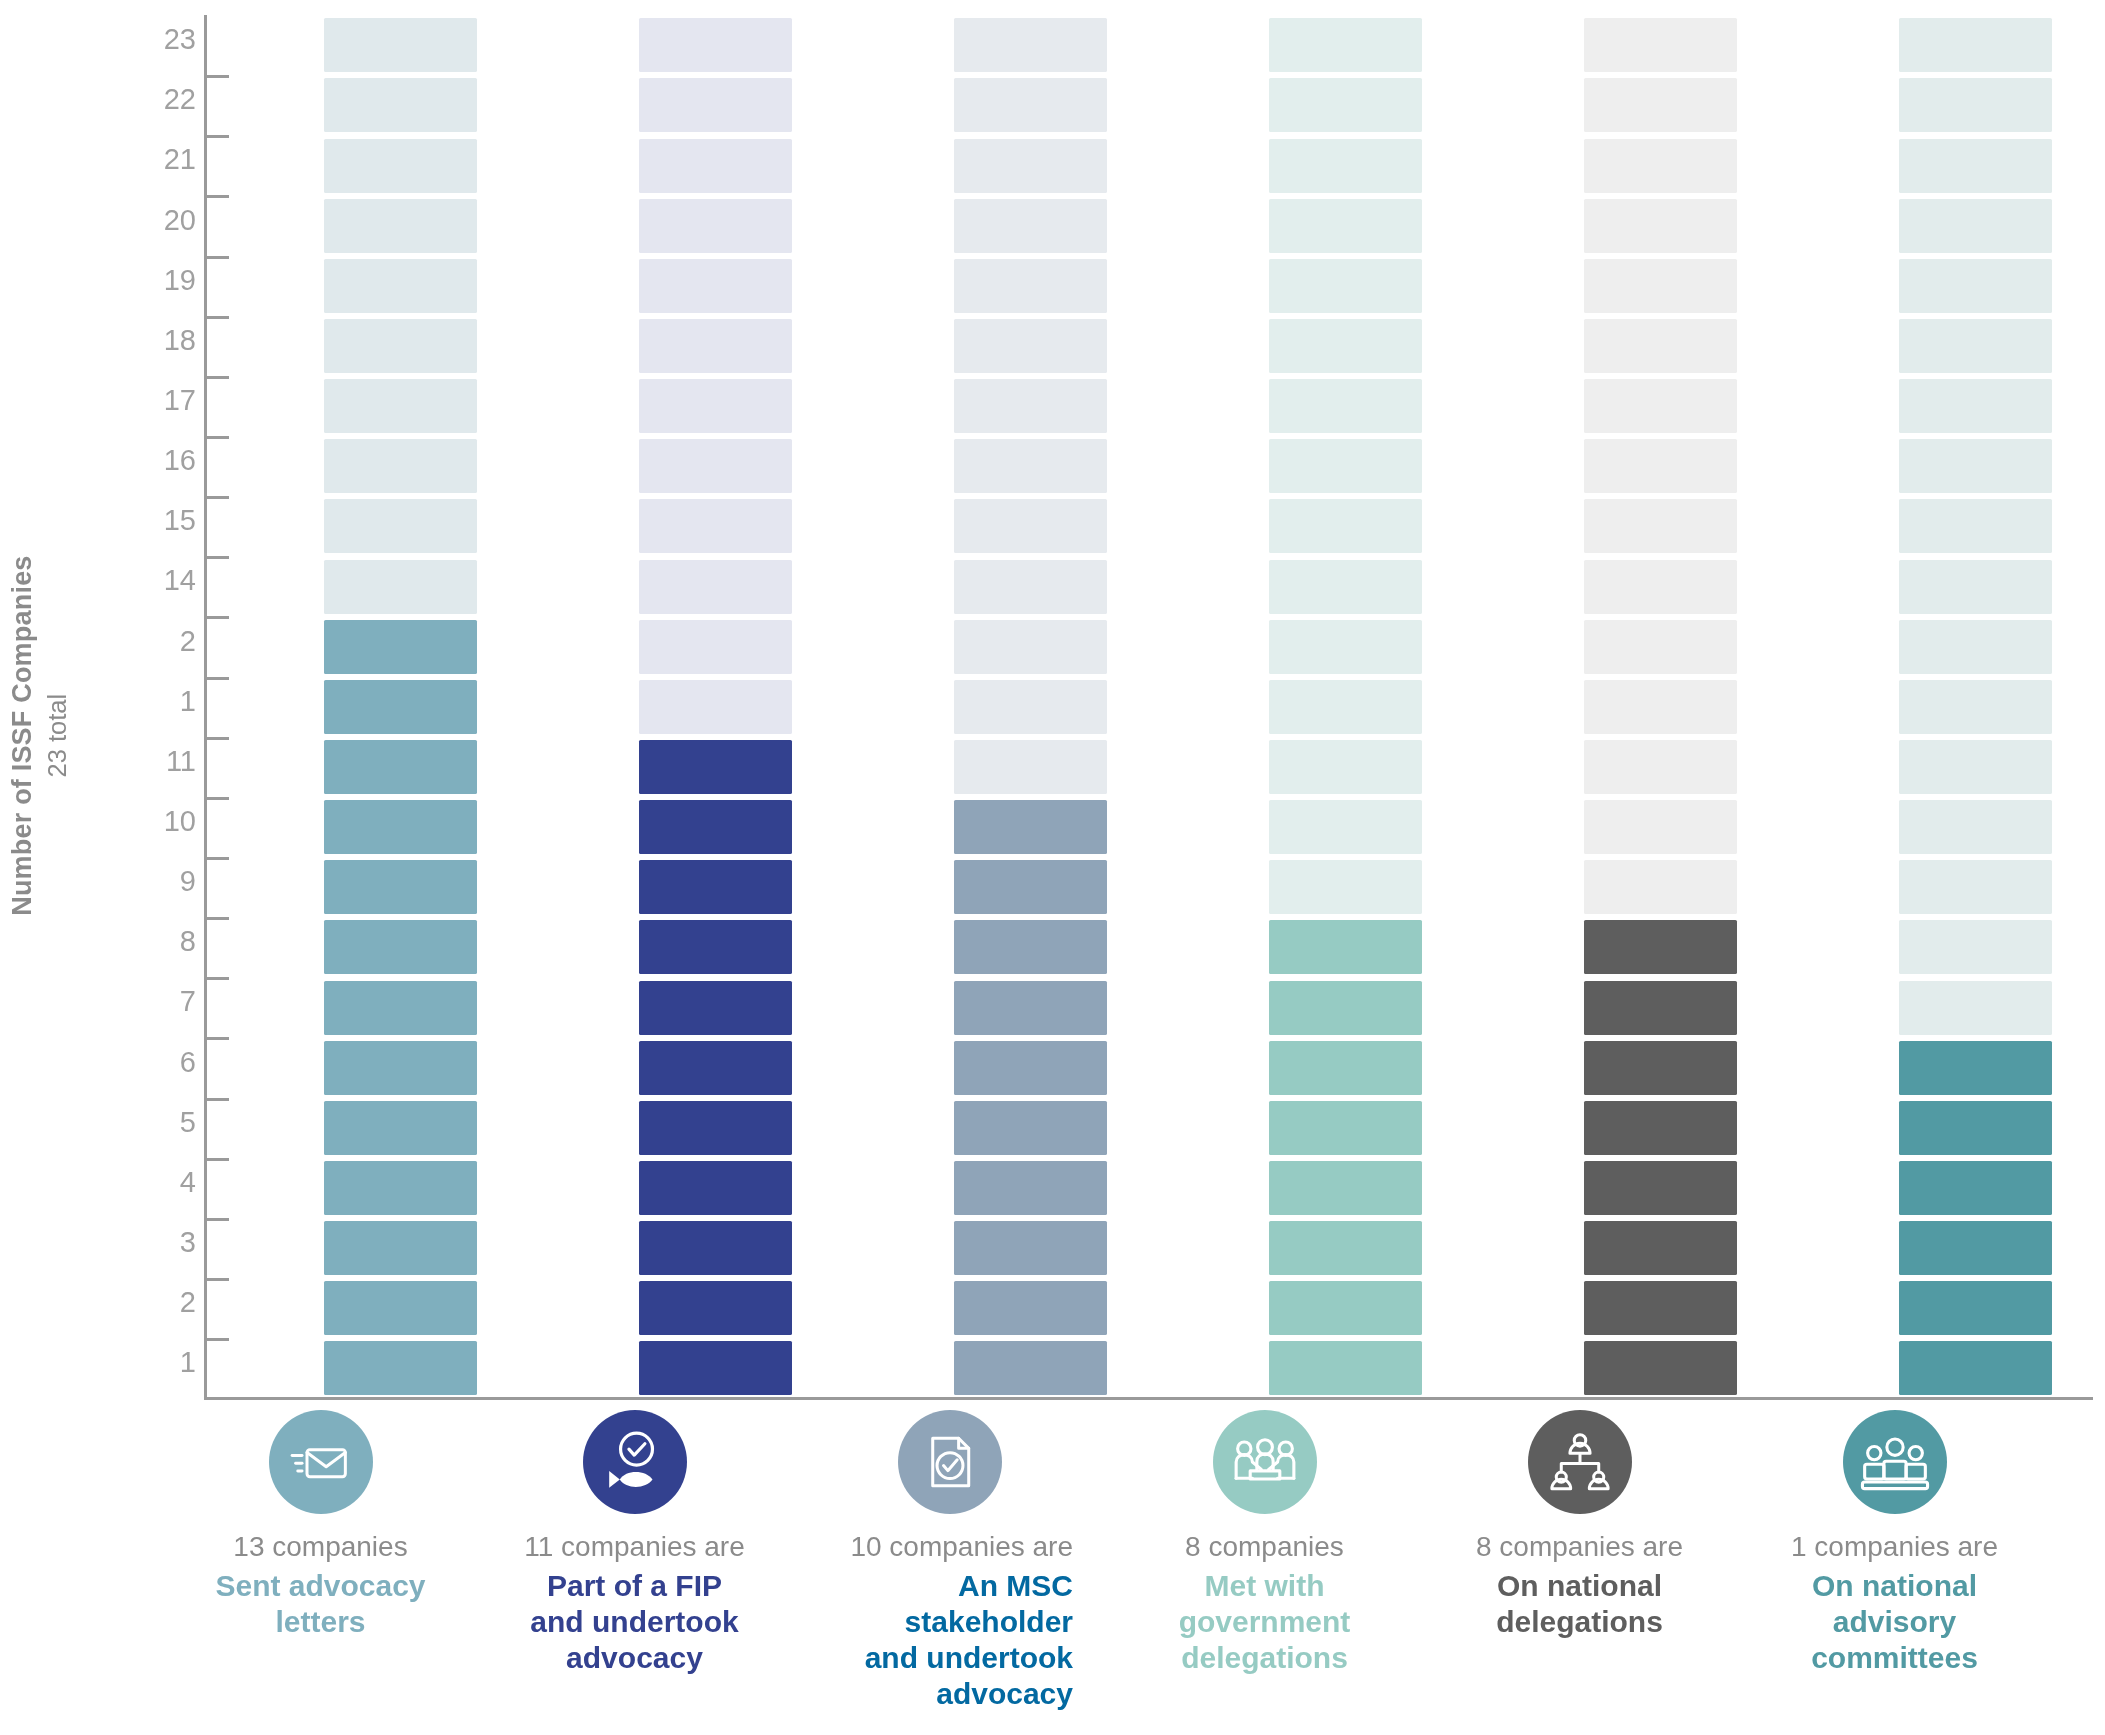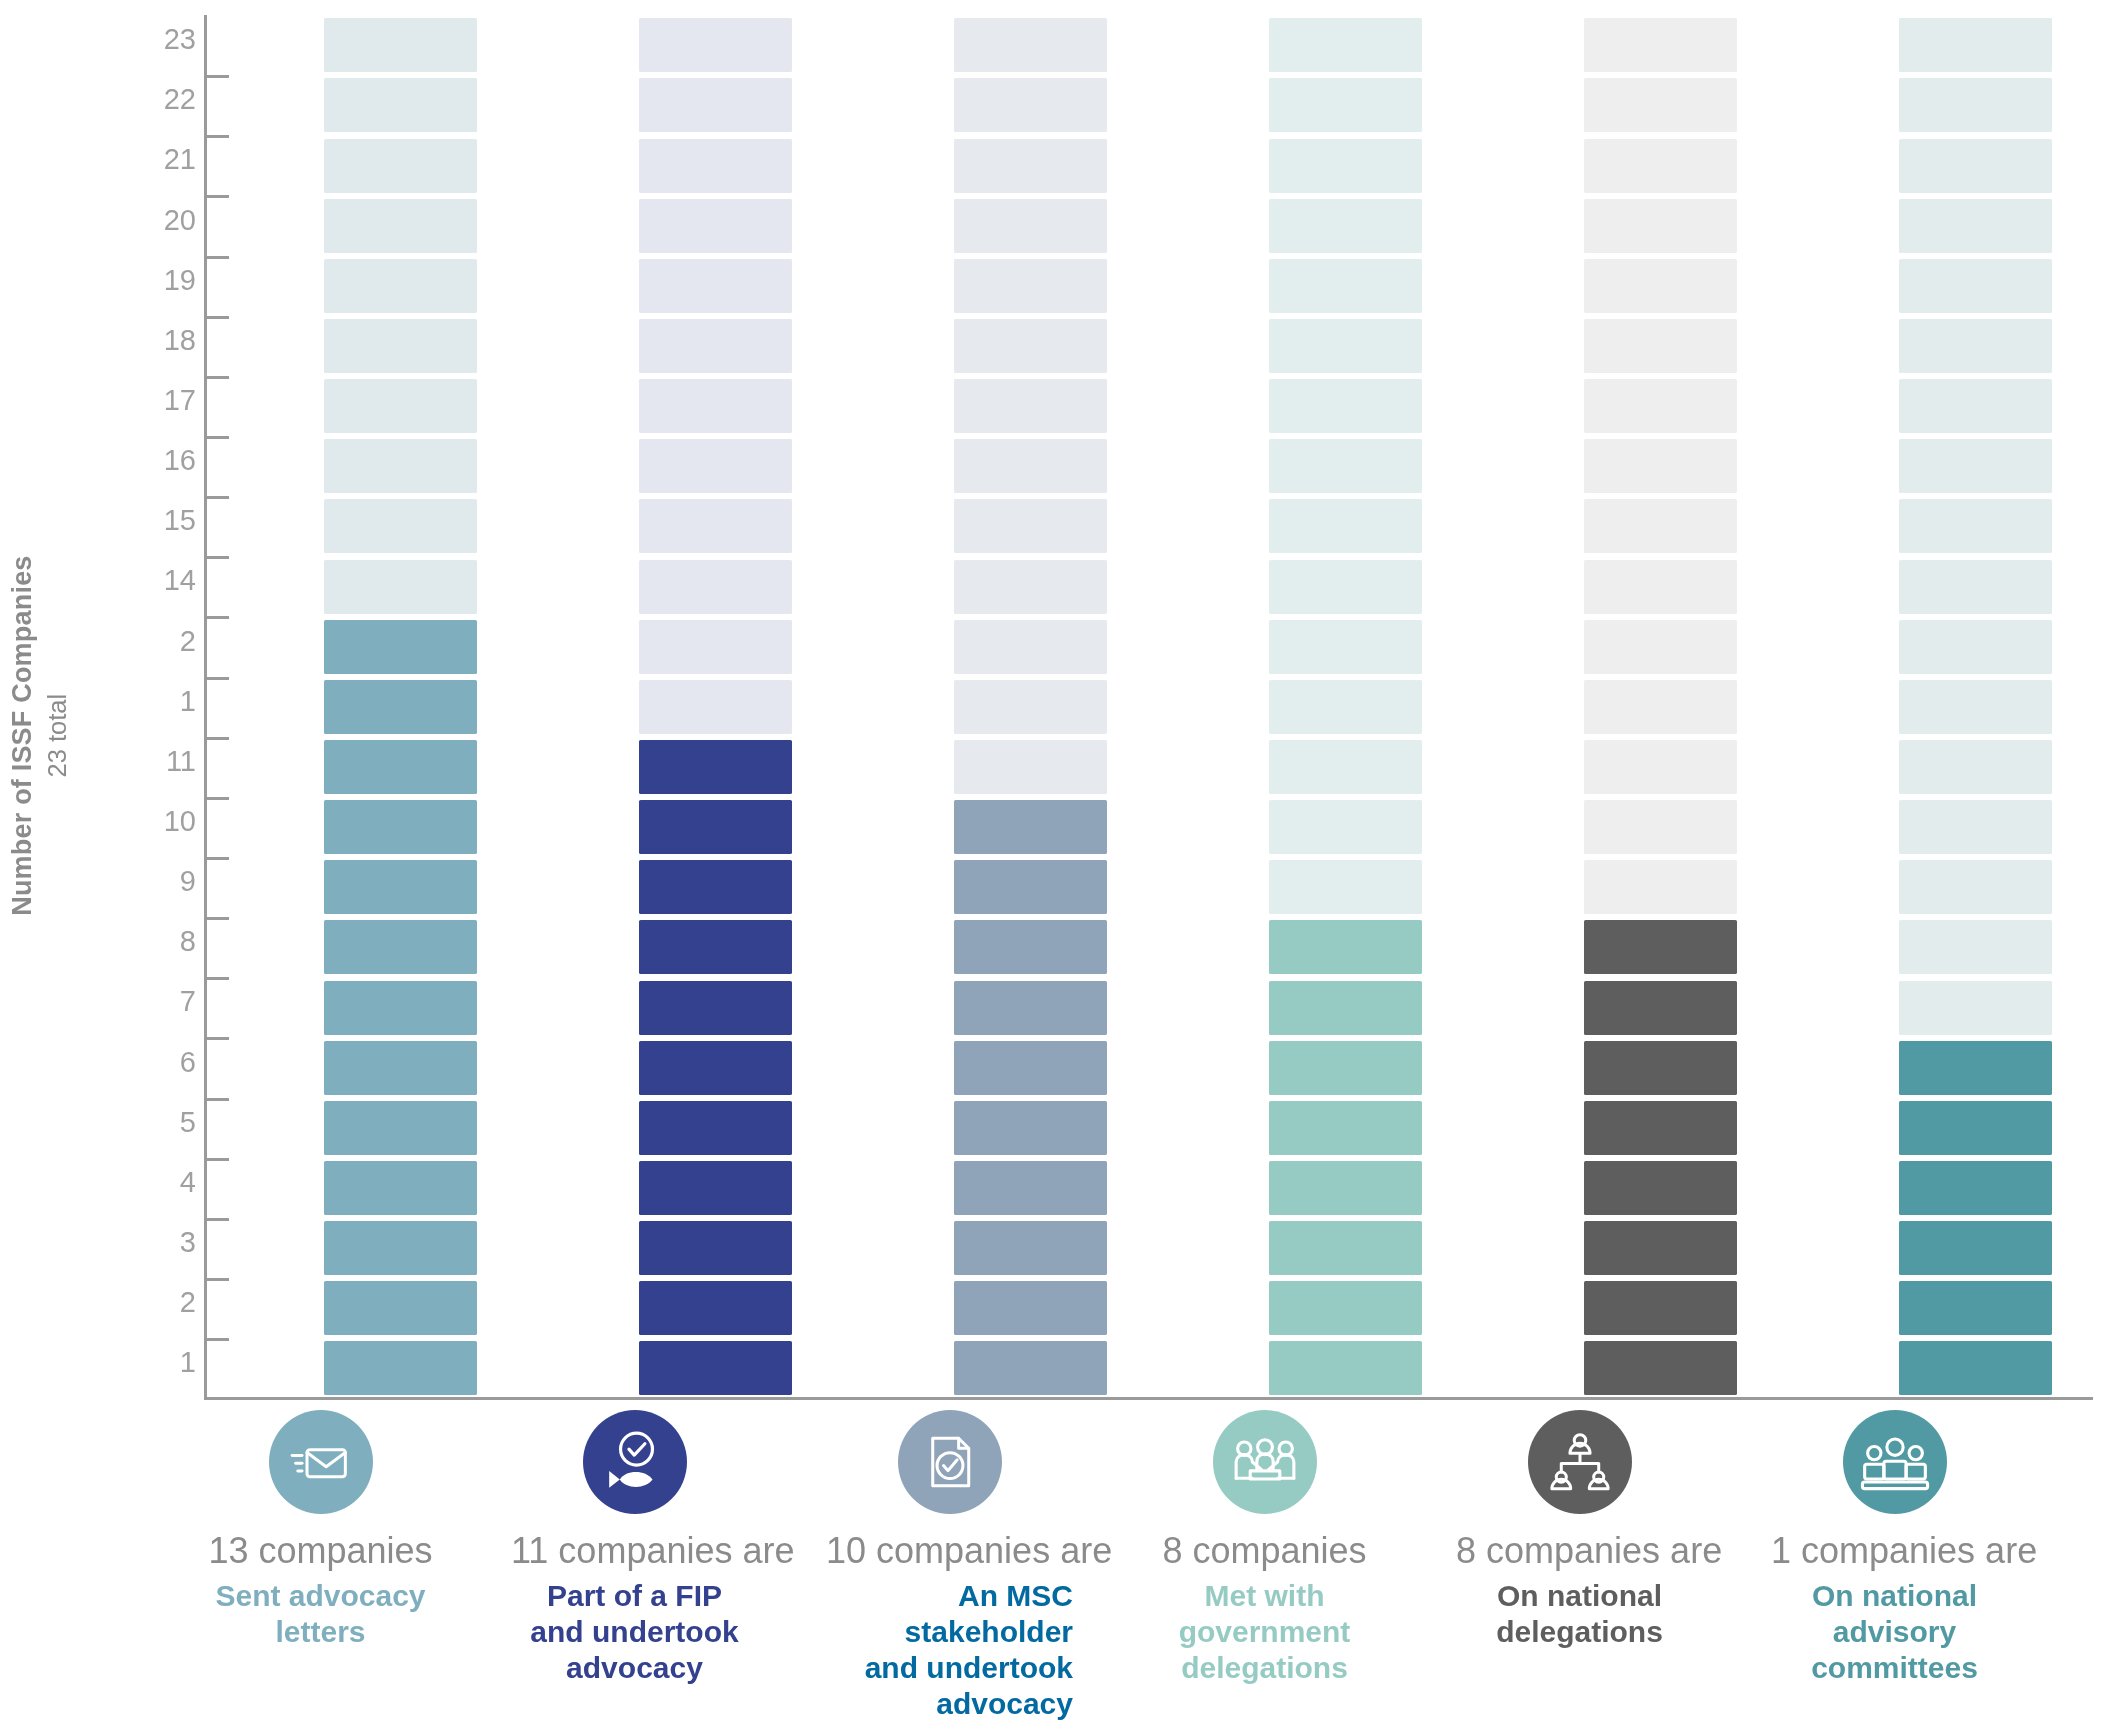--- a/index.html
+++ b/index.html
@@ -73,21 +73,21 @@
     position:absolute;top:0;width:247px;text-align:center;
   }
   .icon-circle{
     width:104px;height:104px;border-radius:50%;
     margin:10px auto 0 auto;
     display:flex;align-items:center;justify-content:center;
   }
   .icon-circle svg{display:block;}
   .cap-count{
     display:block;margin-top:16.4px;
-    font-size:36px;color:#8b8b8b;line-height:1.18;font-weight:normal;
+    font-size:28px;color:#8b8b8b;line-height:1.18;font-weight:normal;
     white-space:nowrap;
   }
   .cap-label{
     display:block;margin-top:5px;
     font-size:30px;font-weight:bold;line-height:1.2;
   }
 </style>
 </head>
 <body>
 

